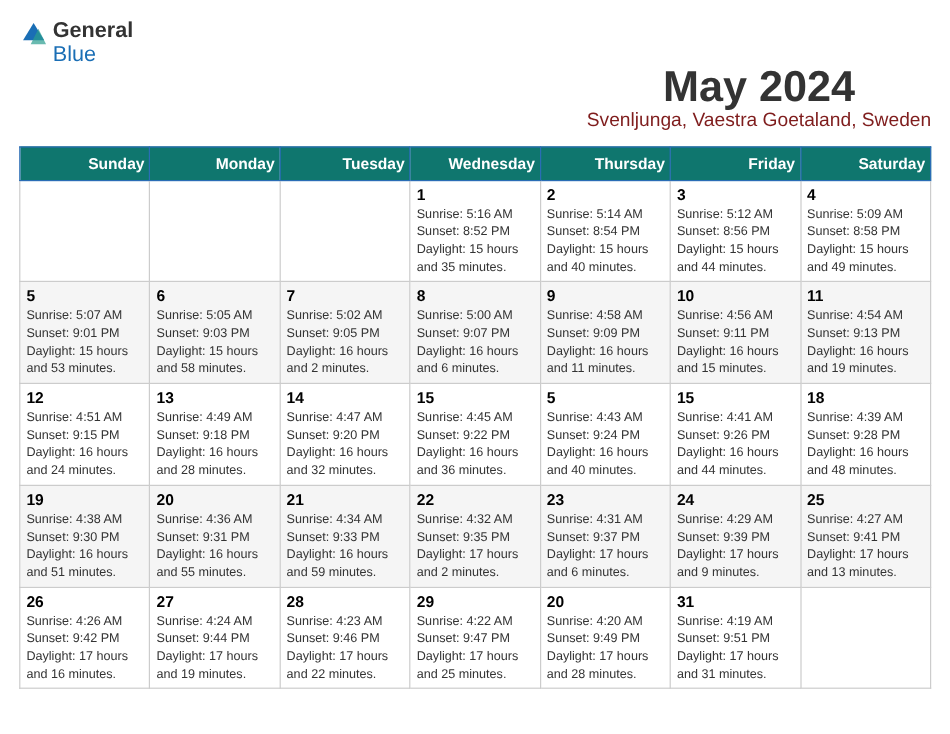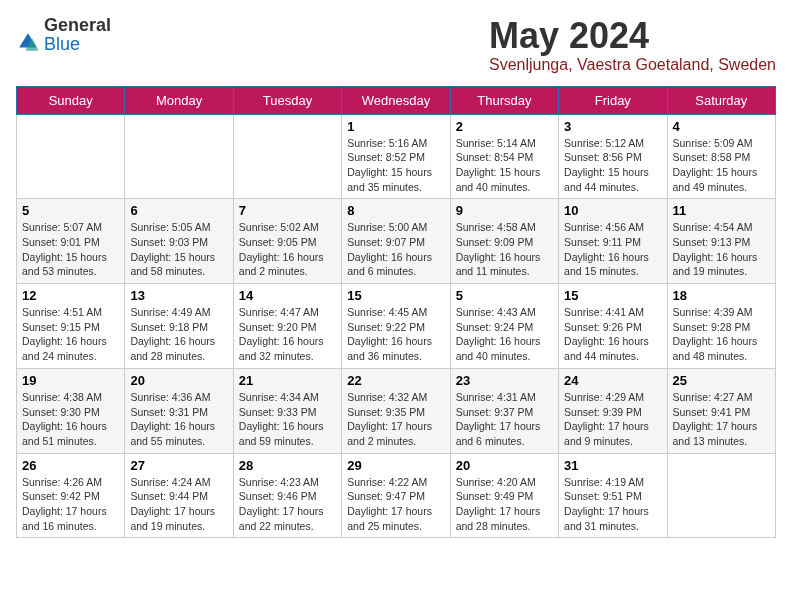--- a/index.html
+++ b/index.html
@@ -11,65 +11,66 @@
       padding: 16px;
     }
     .header-area {
       display: flex;
       justify-content: space-between;
       align-items: flex-start;
       margin-bottom: 12px;
     }
     .logo {
       display: flex;
-      align-items: flex-end;
+      align-items: flex-start;
       gap: 4px;
     }
     .logo-text-general {
       font-size: 18px;
       font-weight: bold;
       color: #333;
       line-height: 1;
     }
     .logo-text-blue {
       font-size: 18px;
       font-weight: normal;
       color: #1a6eb5;
       line-height: 1;
     }
     .logo-icon {
       width: 24px;
       height: 24px;
     }
     .title-area {
-      text-align: left;
+      text-align: center;
+      margin-top: 36px;
     }
     .month-title {
       font-size: 36px;
       font-weight: bold;
       color: #333;
       line-height: 1.1;
     }
     .location-title {
       font-size: 16px;
       color: #7f1d1d;
       font-weight: normal;
     }
     .calendar-table {
       width: 100%;
       border-collapse: collapse;
       font-size: 11px;
     }
     .calendar-table th {
-      background-color: #be185d;
+      background-color: #0f766e;
       color: #fff;
       padding: 6px 4px;
-      text-align: center;
+      text-align: right;
       font-size: 13px;
-      font-weight: normal;
+      font-weight: bold;
       border: 1px solid #2a6db5;
     }
     .calendar-table td {
       border: 1px solid #ccc;
       vertical-align: top;
       padding: 4px 5px;
       width: calc(100% / 7);
       height: 80px;
       background: #fff;
     }

